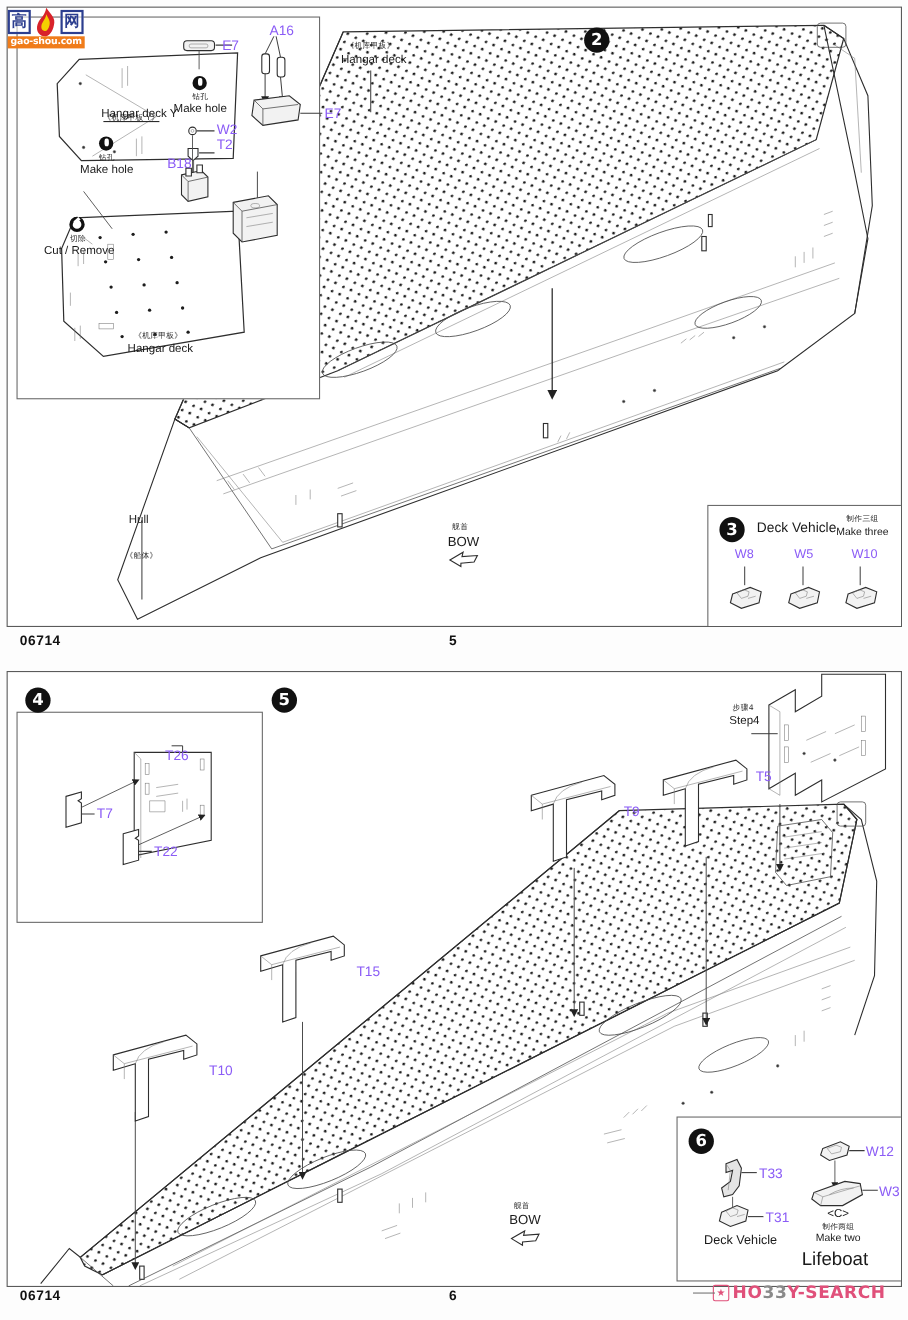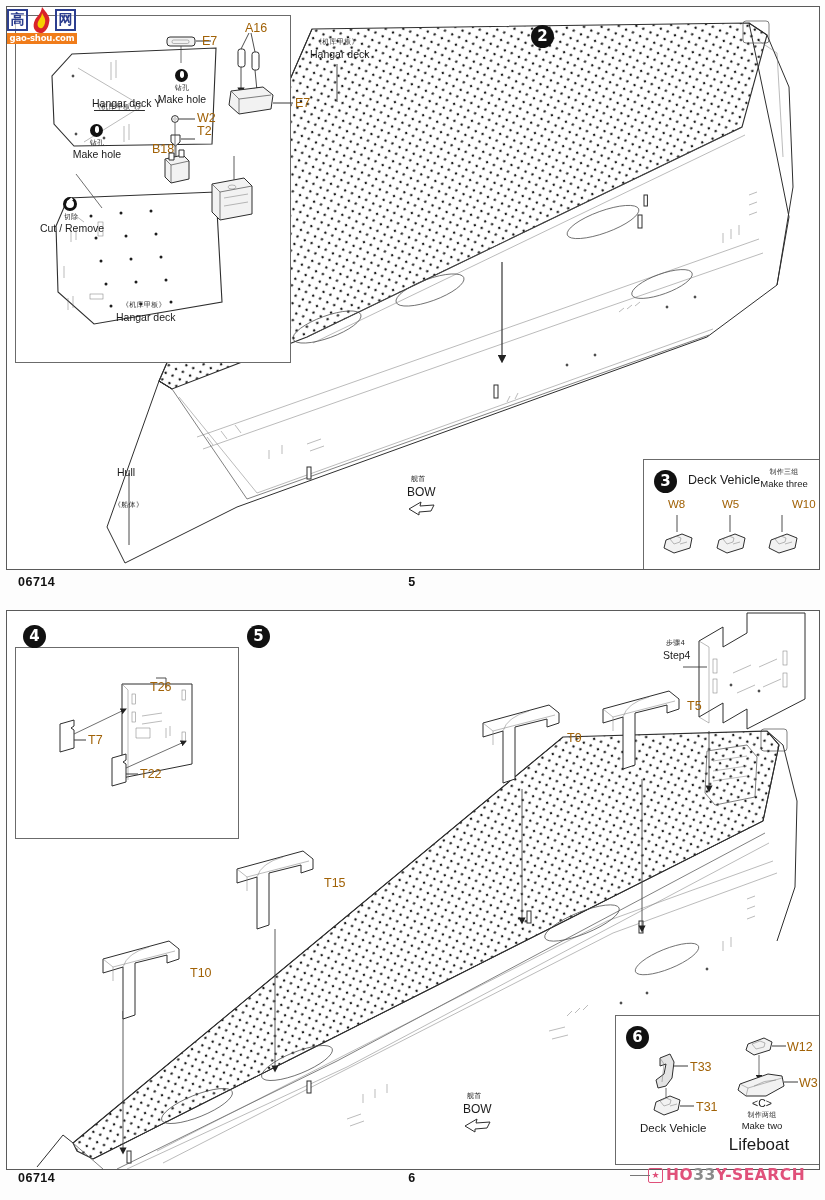--- a/index.html
+++ b/index.html
@@ -32,21 +32,21 @@
   
   .badge{position:absolute;width:23px;height:23px;border-radius:50%;
          background:#111;color:#fff;font-size:15px;font-weight:bold;
          display:flex;align-items:center;justify-content:center;
          font-family:"DejaVu Sans",sans-serif;line-height:1;}
 
   
   .lbl{position:absolute;white-space:nowrap;line-height:1.12;}
   .cn{font-size:7px;color:#2b2b2b;font-family:"DejaVu Sans",sans-serif;letter-spacing:.3px;}
   .en{font-size:10.5px;color:#1a1a1a;}
-  .part{position:absolute;font-size:12.5px;color:#a16207;white-space:nowrap;}
+  .part{position:absolute;font-size:12.5px;color:#8b5cf6;white-space:nowrap;}
   .ctr{text-align:center;}
   .big{font-size:12px;}
 
   
   .mk-hole{position:absolute;width:13px;height:13px;border-radius:50%;background:#111;}
   .mk-hole:after{content:"";position:absolute;left:4.5px;top:1.5px;width:4px;height:7px;
                  background:#fff;border-radius:40%;}
   .mk-cut{position:absolute;width:14px;height:14px;border-radius:50%;
           border:3.5px solid #111;box-sizing:border-box;}
   .mk-cut:after{content:"";position:absolute;left:1px;top:-1px;width:6px;height:3px;
@@ -307,21 +307,21 @@
     <div class="badge" style="left:524px;top:18px;">2</div>
 
     <div class="subpanel" id="panel-step3">
       <div class="badge" style="left:10px;top:10px;">3</div>
       <div class="lbl en big" style="left:44px;top:13px;font-size:12.5px;">Deck Vehicle</div>
       <div class="lbl cn ctr" style="left:112px;top:9px;width:56px;">制作三组</div>
       <div class="lbl en ctr" style="left:108px;top:19px;width:64px;font-size:9.5px;">Make three</div>
 
       <div class="part" style="left:24px;top:38px;font-size:11.5px;">W8</div>
       <div class="part" style="left:78px;top:38px;font-size:11.5px;">W5</div>
-      <div class="part" style="left:148px;top:38px;font-size:11.5px;">W10</div>
+      <div class="part" style="left:130px;top:38px;font-size:11.5px;">W10</div>
 
       <svg width="176" height="130">
         <line x1="33" y1="55" x2="33" y2="72" stroke="#3a3a3a" stroke-width=".9"></line>
         <line x1="86" y1="55" x2="86" y2="72" stroke="#3a3a3a" stroke-width=".9"></line>
         <line x1="138" y1="55" x2="138" y2="72" stroke="#3a3a3a" stroke-width=".9"></line>
         <g>
           <path d="M22,80 L38,74 L48,78 L46,88 L30,93 L20,88 Z" class="fillg"></path>
           <path d="M26,79 l6,-3 l5,2 l-1,4 l-6,2 z" class="stroke-hair"></path>
           <path d="M36,84 l7,-2" class="stroke-hair"></path>
         </g>

